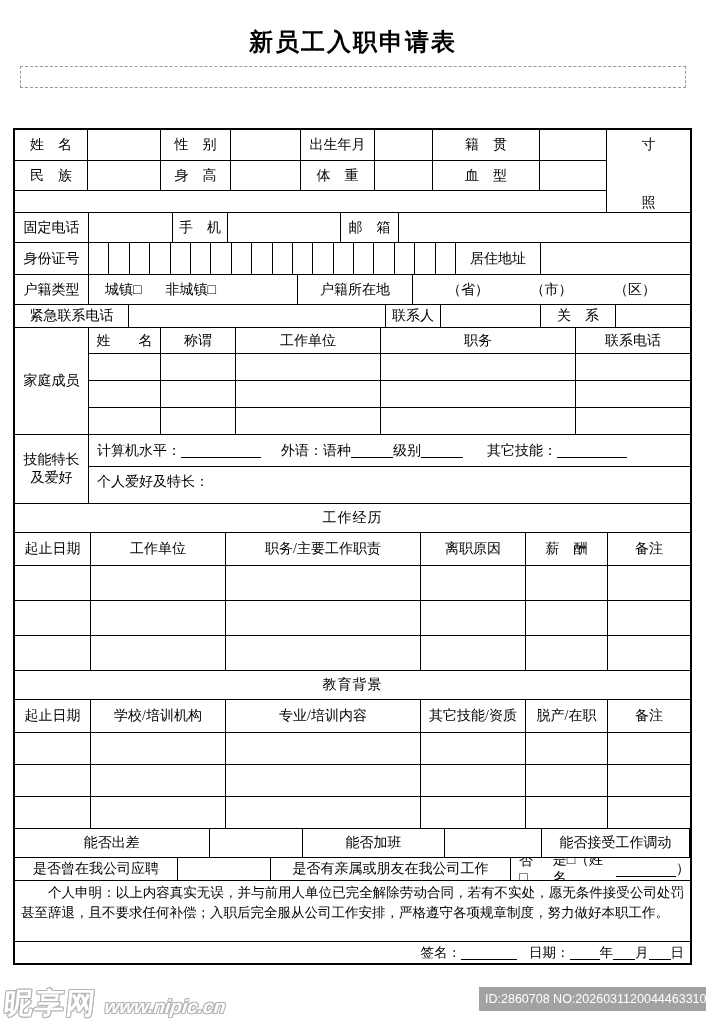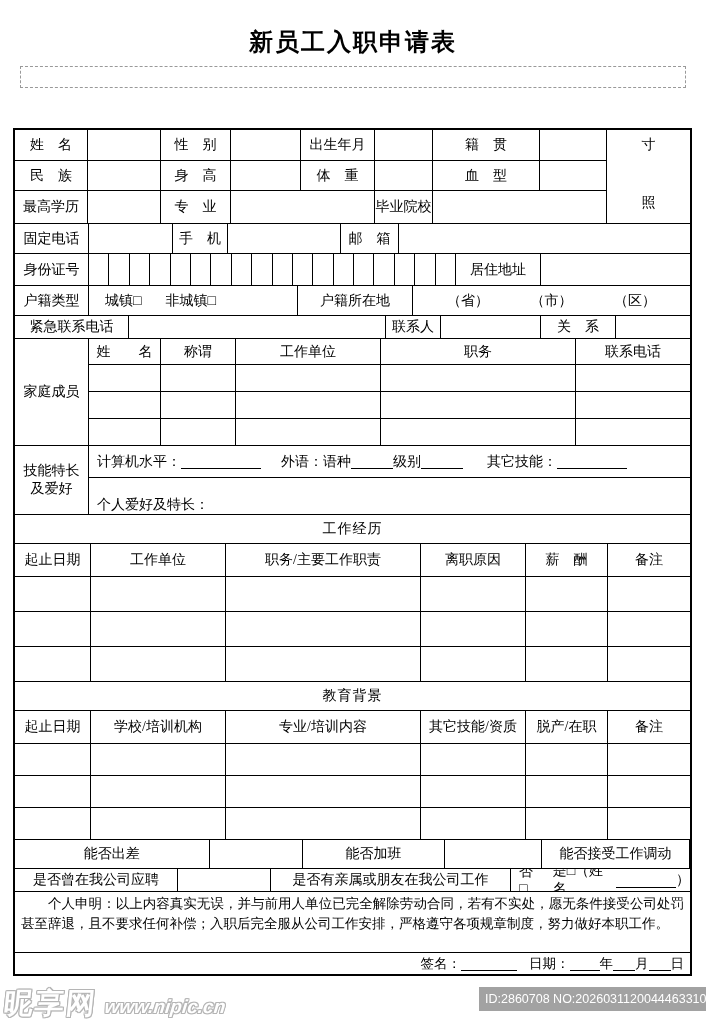--- a/index.html
+++ b/index.html
@@ -80,28 +80,20 @@
         <div class="row h30">
           <div class="c" style="width:73px">民　族</div>
           <div class="c" style="width:73px"></div>
           <div class="c" style="width:70px">身　高</div>
           <div class="c" style="width:70px"></div>
           <div class="c" style="width:74px">体　重</div>
           <div class="c" style="width:58px"></div>
           <div class="c" style="width:107px">血　型</div>
           <div class="c end"></div>
         </div>
-        <div class="row h32 nb">
-          <div class="c" style="width:73px">最高学历</div>
-          <div class="c" style="width:73px"></div>
-          <div class="c" style="width:70px">专　业</div>
-          <div class="c" style="width:144px"></div>
-          <div class="c" style="width:58px">毕业院校</div>
-          <div class="c end"></div>
-        </div>
       </div>
       <div class="photo">
         <span class="p1">寸</span>
         <span class="p2">照</span>
       </div>
     </div>
 
     <div class="row h30">
       <div class="c" style="width:74px">固定电话</div>
       <div class="c" style="width:84px"></div>
@@ -208,21 +200,21 @@
             <span>外语：语种</span>
             <span class="ul" style="width:42px"></span>
             <span>级别</span>
             <span class="ul" style="width:42px"></span>
             <span class="gap24"></span>
             <span>其它技能：</span>
             <span class="ul" style="width:70px"></span>
           </div>
         </div>
         <div class="row h36 nb">
-          <div class="c end left" style="padding-left:8px;align-items:flex-end;padding-top:6px">
+          <div class="c end left" style="padding-left:8px;align-items:flex-start;padding-top:6px">
             <span>个人爱好及特长：</span>
           </div>
         </div>
       </div>
     </div>
 
     <div class="row h29">
       <div class="c end seclabel">工作经历</div>
     </div>
     <div class="row h33">

